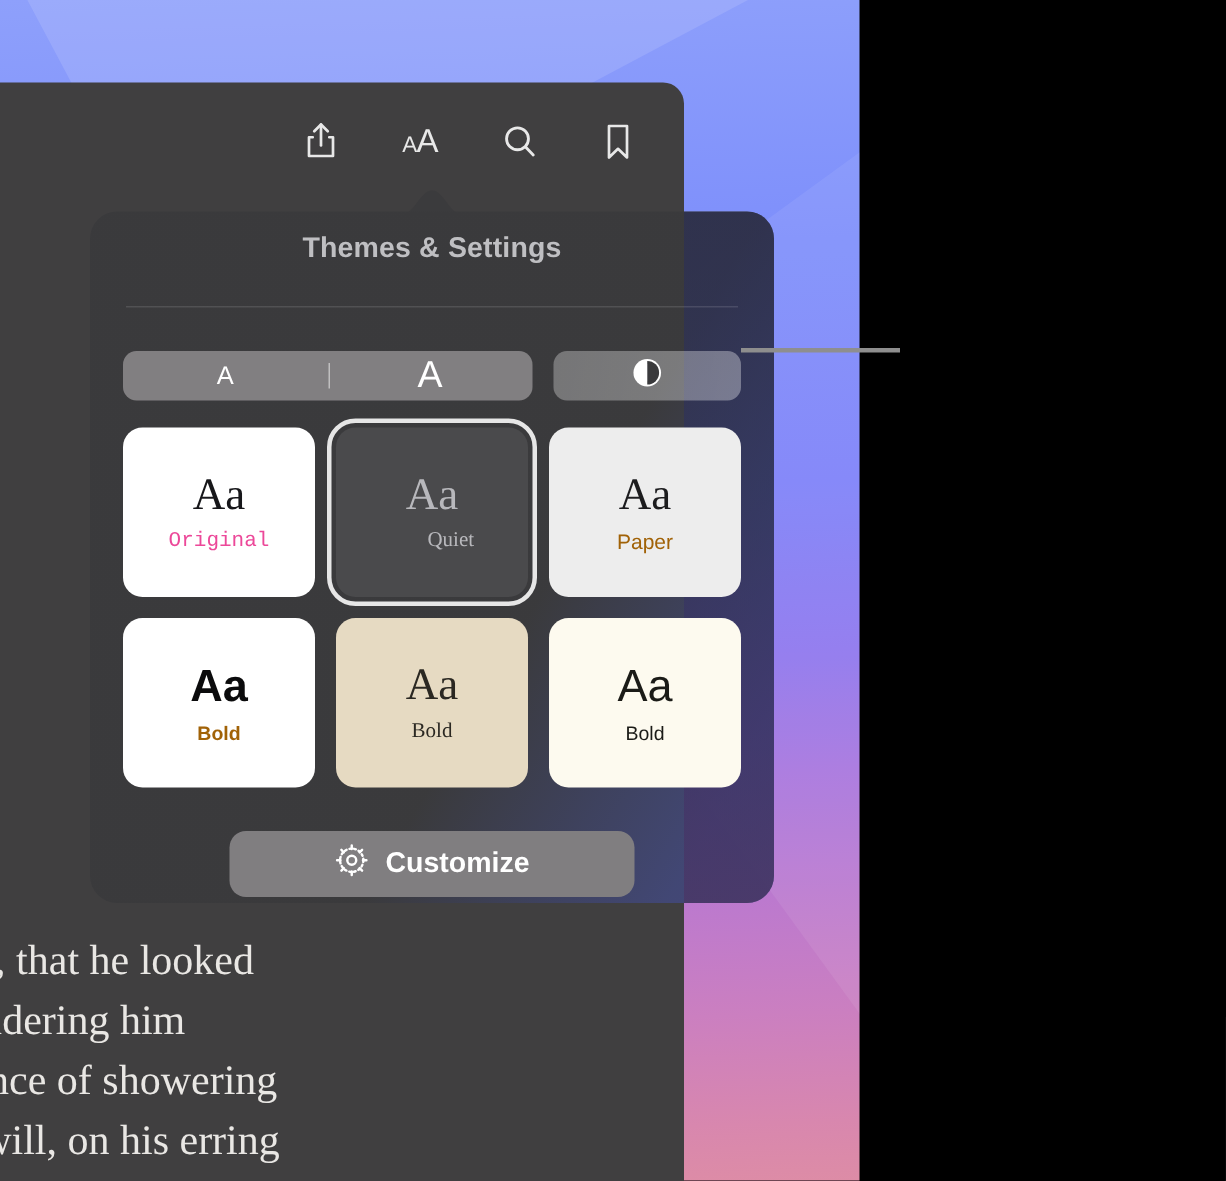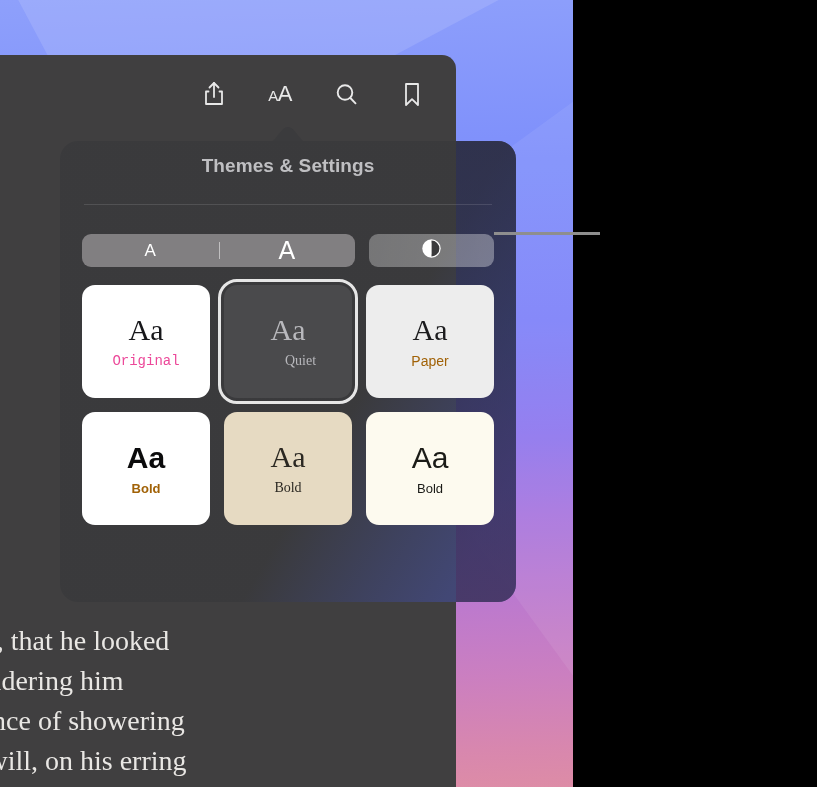--- a/index.html
+++ b/index.html
@@ -415,19 +415,31 @@
           <div class="aa" style="font-family:'Liberation Serif',serif;font-size:30px;color:#2b2822;font-weight:normal;">Aa</div>
           <div class="nm" style="font-family:'Liberation Serif',serif;color:#2b2822;">Bold</div>
         </div>
 
         <div class="theme-card" style="background:#fdfaef;">
           <div class="aa" style="font-family:'Liberation Sans',sans-serif;font-size:30px;color:#1b1b17;font-weight:normal;">Aa</div>
           <div class="nm" style="font-family:'Liberation Sans',sans-serif;color:#1b1b17;font-size:13px;">Bold</div>
         </div>
       </div>
 
+      <div id="customize-btn">
+        <span>
+          <svg width="23" height="23" viewBox="0 0 24 24" fill="none" stroke="#ffffff" stroke-width="1.7" stroke-linecap="round" stroke-linejoin="round">
+            <circle cx="12" cy="12" r="3.1"></circle>
+            <path d="M12 1.8 L12 4.2 M12 19.8 L12 22.2 M1.8 12 L4.2 12 M19.8 12 L22.2 12
+                     M4.8 4.8 L6.5 6.5 M17.5 17.5 L19.2 19.2
+                     M19.2 4.8 L17.5 6.5 M6.5 17.5 L4.8 19.2"></path>
+            <circle cx="12" cy="12" r="8.1" stroke-dasharray="1.2 2.1"></circle>
+          </svg>
+        </span>
+        <span id="customize-label">Customize</span>
+      </div>
 
     </div>
   </div>
 
   <div id="callout-line"></div>
 
 </div>
 
 </body></html>

